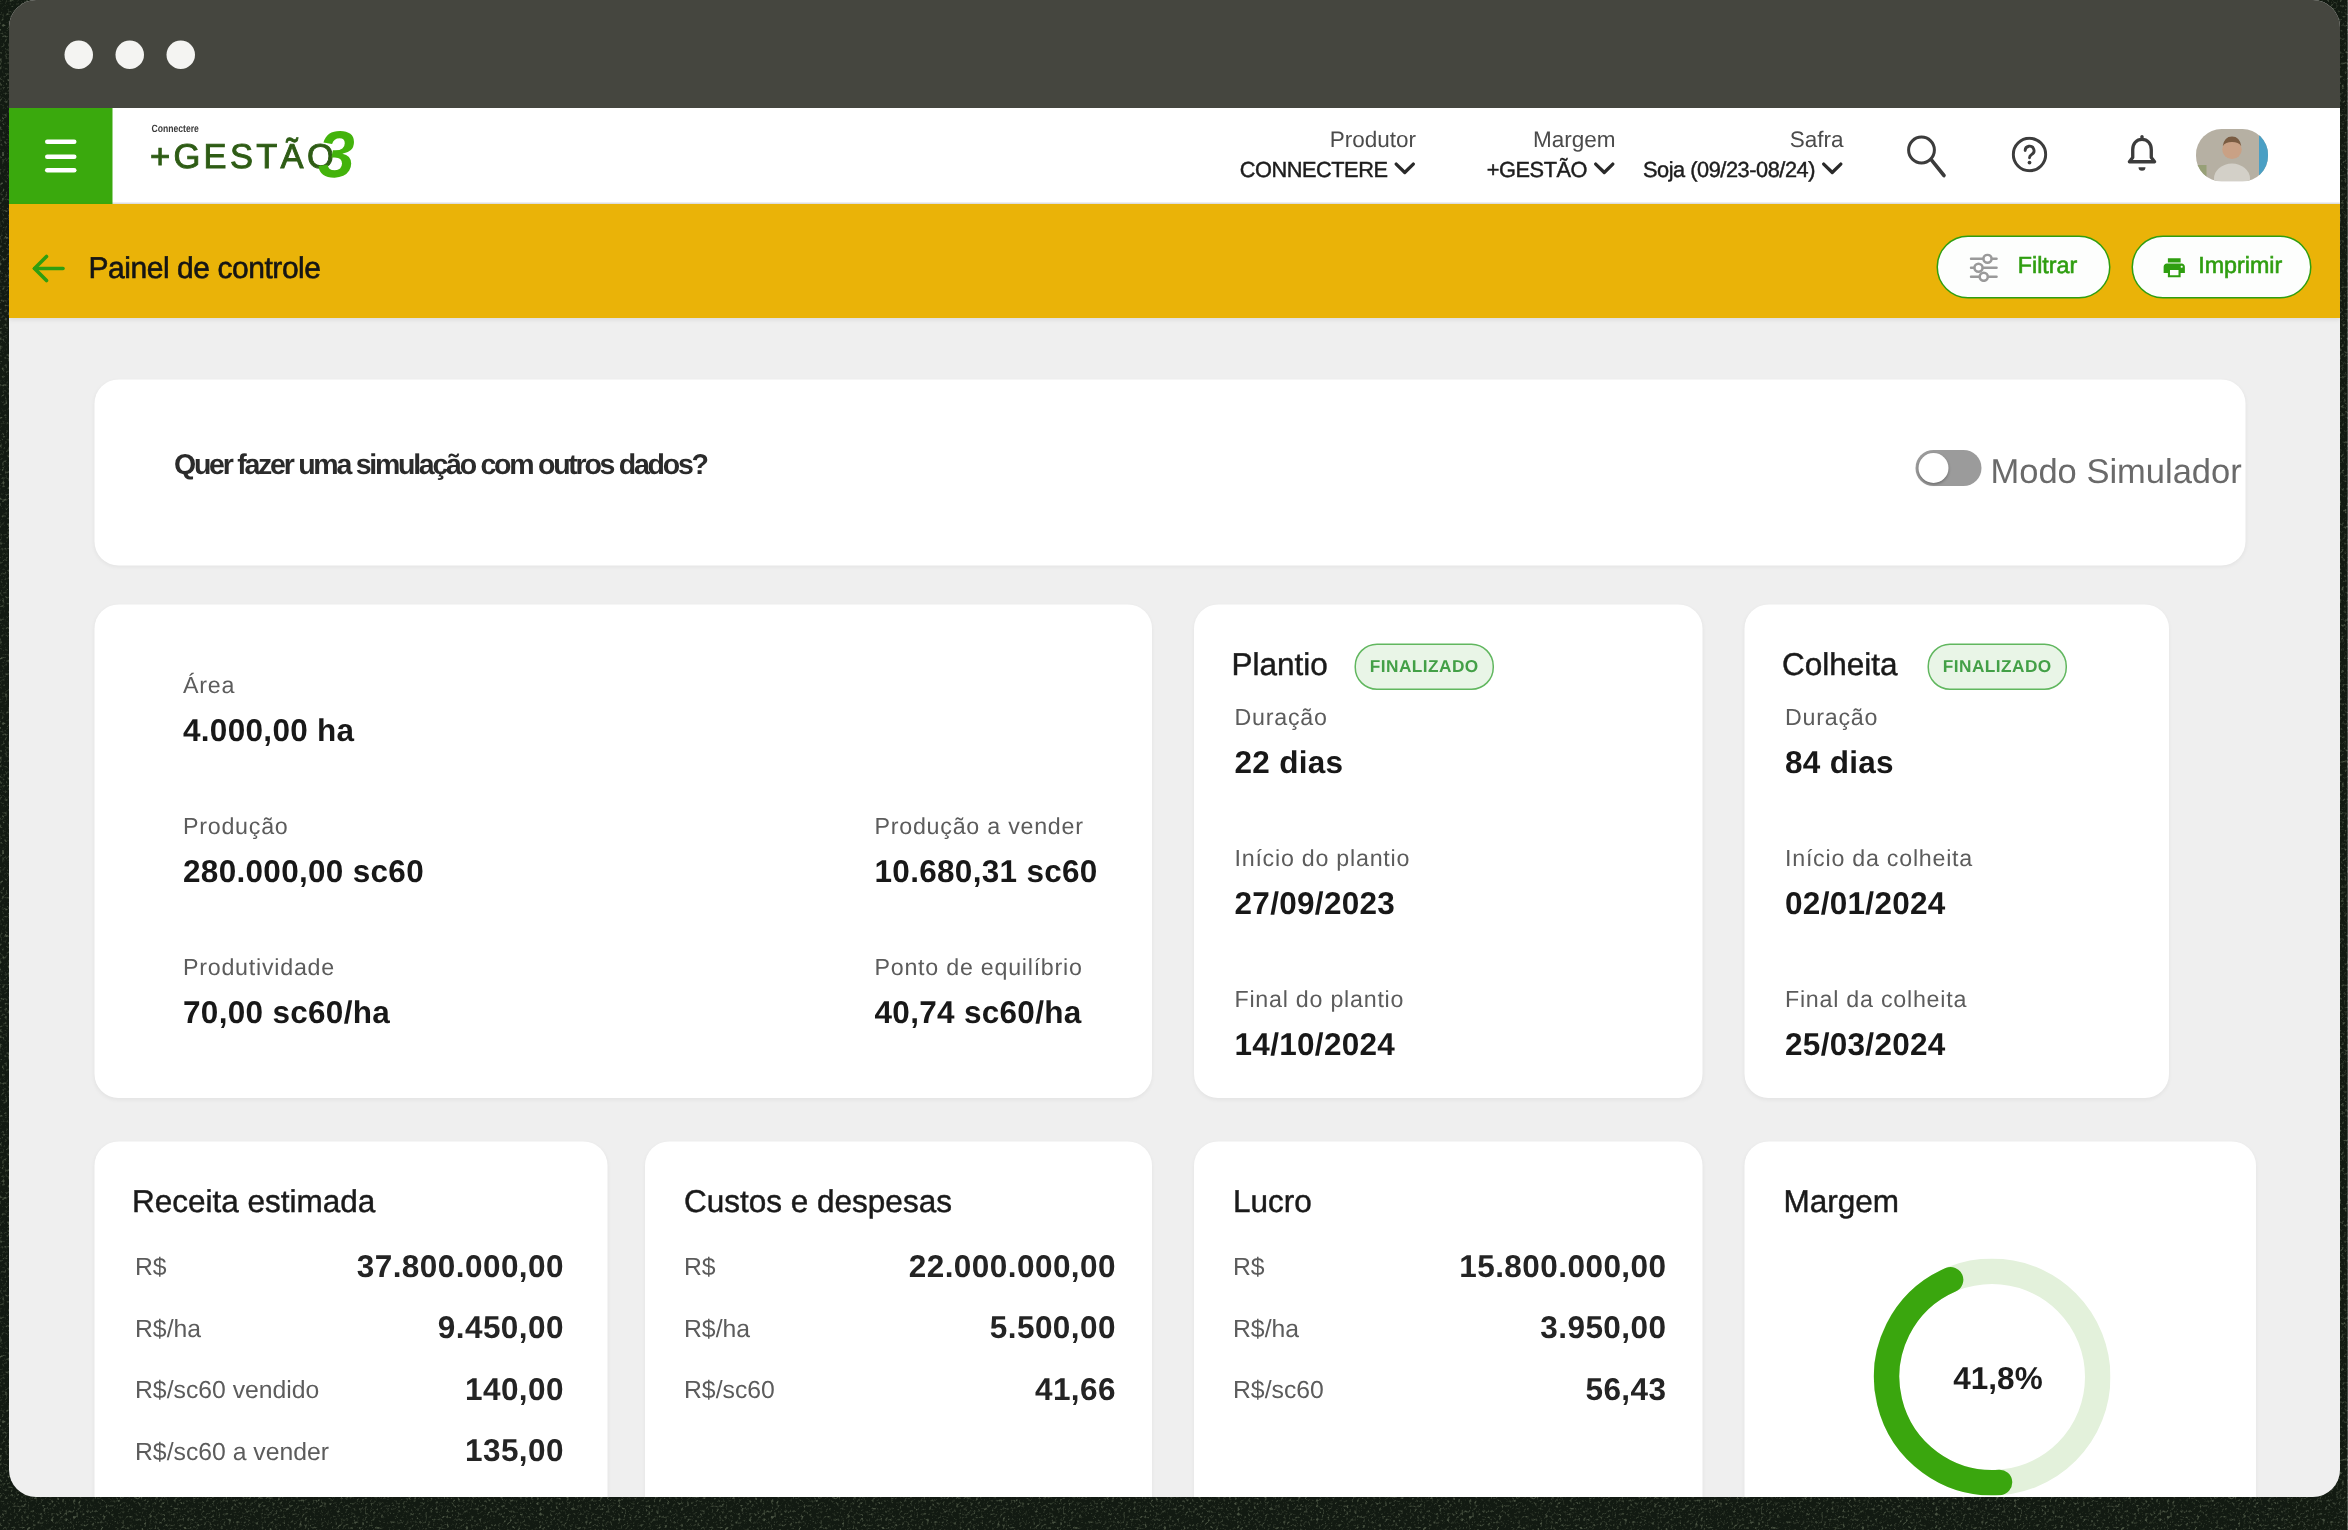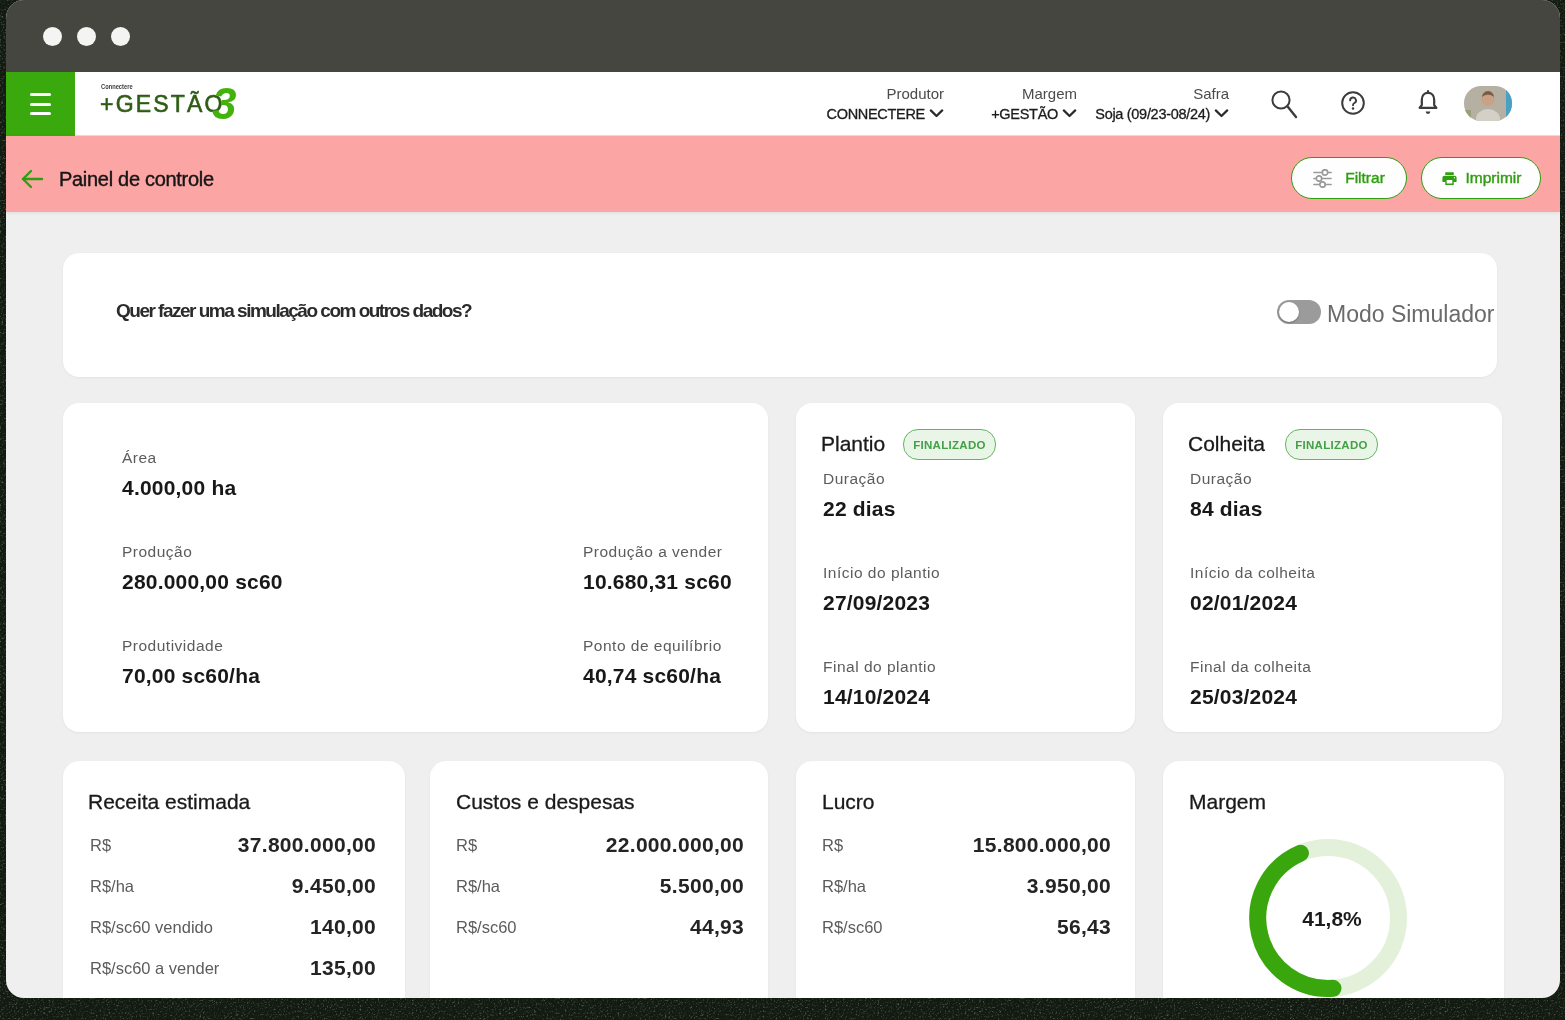--- a/index.html
+++ b/index.html
@@ -16,21 +16,21 @@
   .logo-conn { position:absolute; left:95px; top:11px; font-size:7px; font-weight:700; color:#3a3a3a;
     transform:scaleX(.82); transform-origin:left top; }
   .logo-gestao { position:absolute; left:94px; top:19px; font-size:23px; font-weight:400; -webkit-text-stroke:.6px #2e5c15; color:#2e5c15; letter-spacing:2.2px; }
   .logo-3 { position:absolute; left:206px; top:10px; font-size:44px; font-weight:700; font-style:italic; color:#43b30c; line-height:44px;}
   .navgrp { position:absolute; top:12px; text-align:right; }
   .navlab { font-size:15px; color:#4b4b4b; line-height:19px; }
   .navval { font-size:14.5px; color:#1d1d1d; font-weight:500; line-height:22px; white-space:nowrap; letter-spacing:-.3px; -webkit-text-stroke:.3px #1d1d1d; }
   .chev { display:inline-block; vertical-align:middle; margin-left:4px; margin-top:-3px; }
   .icon { position:absolute; }
   .avatar { position:absolute; left:1458px; top:14px; width:48px; height:35px; border-radius:17px; overflow:hidden; }
-  .toolbar { position:absolute; left:0; top:136px; width:100%; height:76px; background:#fca5a5;
+  .toolbar { position:absolute; left:0; top:136px; width:100%; height:76px; background:#eab308;
     box-shadow:0 1px 3px rgba(0,0,0,.08); }
   .backarrow { position:absolute; left:13px; top:31px; }
   .pagetitle { position:absolute; left:53px; top:31px; font-size:20px; font-weight:500; color:#151515;
     letter-spacing:-.3px; line-height:24px; -webkit-text-stroke:.4px #151515; }
   .btn { position:absolute; top:21px; height:42px; border:1.5px solid #2f9e10; border-radius:21px;
     background:#fdfefd; color:#2f9e10; font-size:15.5px; font-weight:500; -webkit-text-stroke:.4px #2f9e10;
     display:flex; align-items:center; justify-content:center; }
   .card { position:absolute; background:#fff; border-radius:16px; box-shadow:0 1px 3px rgba(0,0,0,.05); }
   .lab { font-size:15.5px; color:#5c5c5c; line-height:20px; letter-spacing:.5px; }
   .val { font-size:21px; font-weight:700; color:#181818; line-height:28px; margin-top:6px; letter-spacing:.2px; }
@@ -187,21 +187,21 @@
     <div class="grp" style="left:27px; top:160px;">
         <div class="lab">Início do plantio</div>
         <div class="val">27/09/2023</div>
       </div>
     <div class="grp" style="left:27px; top:254px;">
         <div class="lab">Final do plantio</div>
         <div class="val">14/10/2024</div>
       </div>
   </div>
 
-  <div class="card" style="left:1157px; top:403px; width:339px; height:329px;">
+  <div class="card" style="left:1157px; top:403px; width:283px; height:329px;">
     <div class="ctitle" style="position:absolute; left:25px; top:29px;">Colheita</div>
     <div class="pill" style="left:122px; top:26px; width:93px;">FINALIZADO</div>
     <div class="grp" style="left:27px; top:66px;">
         <div class="lab">Duração</div>
         <div class="val">84 dias</div>
       </div>
     <div class="grp" style="left:27px; top:160px;">
         <div class="lab">Início da colheita</div>
         <div class="val">02/01/2024</div>
       </div>
@@ -235,21 +235,21 @@
     <div class="brow" style="left:26px; top:72px; width:288px;">
         <span class="l">R$</span>
         <span class="v">22.000.000,00</span>
       </div>
     <div class="brow" style="left:26px; top:113px; width:288px;">
         <span class="l">R$/ha</span>
         <span class="v">5.500,00</span>
       </div>
     <div class="brow" style="left:26px; top:154px; width:288px;">
         <span class="l">R$/sc60</span>
-        <span class="v">44,93</span>
+        <span class="v">41,66</span>
       </div>
   </div>
   <div class="card" style="left:790px; top:761px; width:339px; height:268px;">
     <div class="btitle" style="left:26px; top:27px;">Lucro</div>
     <div class="brow" style="left:26px; top:72px; width:289px;">
         <span class="l">R$</span>
         <span class="v">15.800.000,00</span>
       </div>
     <div class="brow" style="left:26px; top:113px; width:289px;">
         <span class="l">R$/ha</span>

